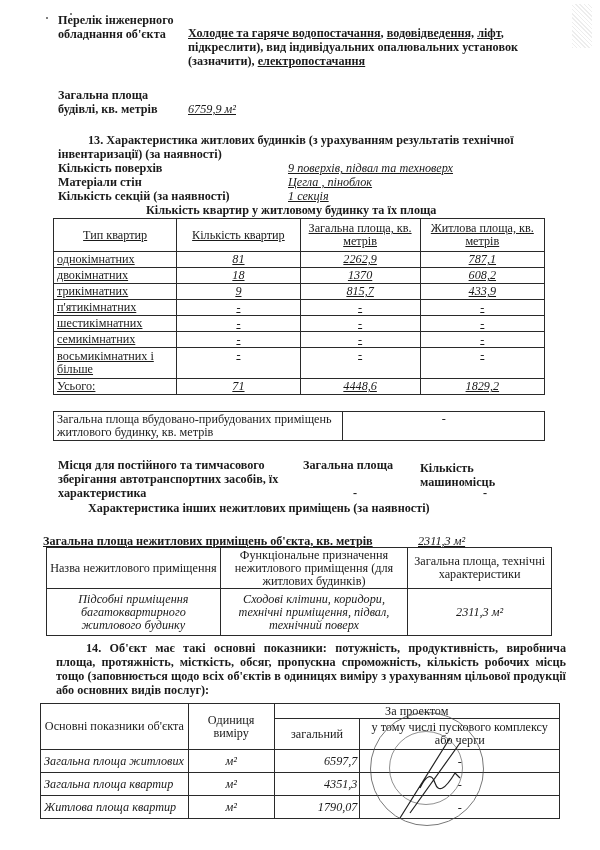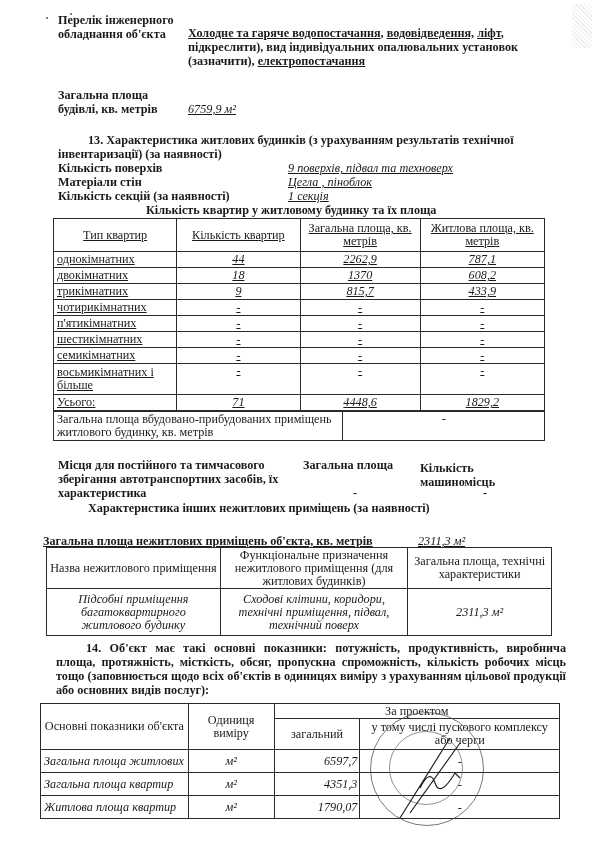--- a/index.html
+++ b/index.html
@@ -95,41 +95,35 @@
     </colgroup>
   <tbody>
       <tr>
     <th>Тип квартир</th>
     <th>Кількість квартир</th>
     <th>Загальна площа, кв. метрів</th>
     <th>Житлова площа, кв. метрів</th>
   </tr>
   <tr>
     <td class="l">однокімнатних</td>
-    <td class="val">44</td>
+    <td class="val">81</td>
     <td class="val">2262,9</td>
     <td class="val">787,1</td>
   </tr>
   <tr>
     <td class="l">двокімнатних</td>
     <td class="val">18</td>
     <td class="val">1370</td>
     <td class="val">608,2</td>
   </tr>
   <tr>
     <td class="l">трикімнатних</td>
     <td class="val">9</td>
     <td class="val">815,7</td>
     <td class="val">433,9</td>
-  </tr>
-  <tr>
-    <td class="l">чотирикімнатних</td>
-    <td class="c">-</td>
-    <td class="c">-</td>
-    <td class="c">-</td>
   </tr>
   <tr>
     <td class="l">п'ятикімнатних</td>
     <td class="c">-</td>
     <td class="c">-</td>
     <td class="c">-</td>
   </tr>
   <tr>
     <td class="l">шестикімнатних</td>
     <td class="c">-</td>

